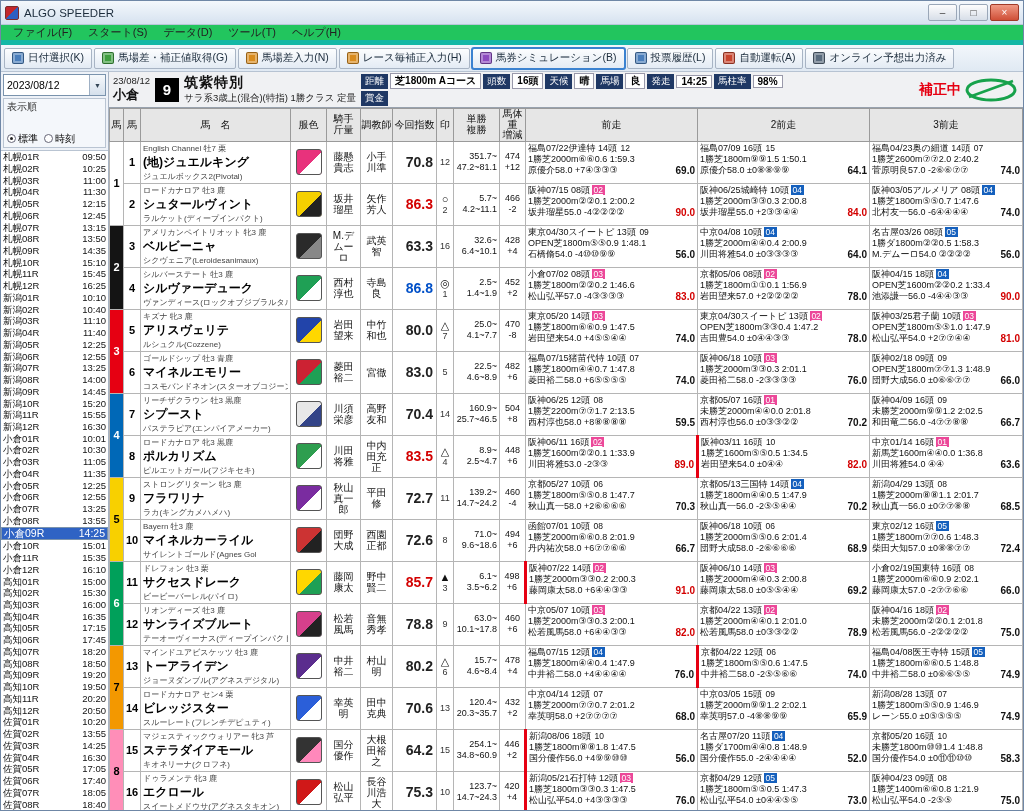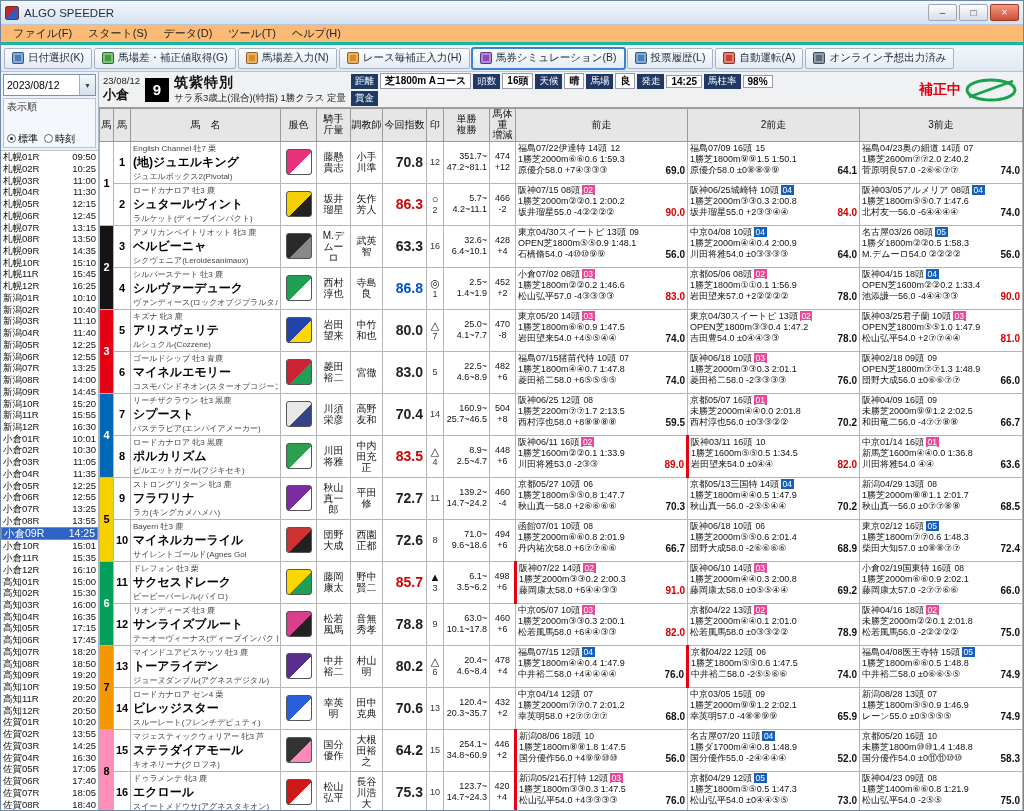--- a/index.html
+++ b/index.html
@@ -8,33 +8,33 @@
 
   
   .titlebar { height:24px; background:linear-gradient(#f4f8fc,#d6e2f0); display:flex; align-items:center; padding:0 4px; border-bottom:1px solid #b8c6d8; }
   .app-ico { width:14px; height:14px; border-radius:2px; background:linear-gradient(135deg,#c2272d 50%,#2d5fc2 50%); margin-right:5px; border:1px solid #7d2a2a; }
   .app-title { font-size:11.5px; color:#1c2c3c; }
   .winbtns { margin-left:auto; display:flex; gap:2px; }
   .wb { width:29px; height:17px; border:1px solid #9aa7b8; border-radius:2px; background:linear-gradient(#fdfdfd,#d7dee8); font-size:10px; line-height:15px; text-align:center; color:#444; cursor:default; }
   .wb.close { background:linear-gradient(#f09a85,#cf4f37); color:#fff; border-color:#a03a28; }
 
   
-  .menubar { height:20px; background:#fdba74; border-bottom:3px solid #14b8a6; display:flex; align-items:center; padding-left:4px; }
+  .menubar { height:20px; background:#22c55e; border-bottom:5px solid #14b8a6; display:flex; align-items:center; padding-left:4px; }
   .menu-item { font-size:11px; padding:2px 8px; color:#222; }
 
   
   .toolbar { height:27px; background:linear-gradient(#f2f6fb,#e0e9f3); border-bottom:1px solid #b7c3d2; display:flex; align-items:center; padding:0 3px; gap:2px; }
   .tb-btn { height:21px; display:flex; align-items:center; padding:0 7px; border:1px solid #a8b4c4; border-radius:2px; background:linear-gradient(#fcfdfe,#e3ebf4); font-size:10.5px; color:#1c2c3c; white-space:nowrap; }
   .tb-btn.hl { outline:2px solid #3b82d0; outline-offset:-1px; }
   .tb-ico { width:12px; height:12px; border-radius:2px; border:1px solid rgba(0,0,0,.3); margin-right:4px; box-shadow:inset 0 0 0 2px rgba(255,255,255,.35); }
 
   .content { flex:1; display:flex; min-height:0; }
 
   
-  .sidebar { width:98px; background:#eef2f8; border-right:1px solid #a8b4c4; display:flex; flex-direction:column; }
+  .sidebar { width:108px; background:#eef2f8; border-right:1px solid #a8b4c4; display:flex; flex-direction:column; }
   .date-select { height:22px; margin:2px; border:1px solid #7a93ad; background:#fff; display:flex; align-items:center; font-size:10.5px; }
   .date-select .dval { flex:1; padding-left:3px; }
   .date-select .darr { width:16px; height:100%; background:linear-gradient(#f5f8fb,#d5e0ec); border-left:1px solid #9fb0c4; font-size:7px; display:flex; align-items:center; justify-content:center; color:#345; }
   .order-box { border:1px solid #b9c4d2; margin:0 2px 2px 2px; padding:1px 3px; font-size:10px; background:#f4f7fb;font-family:Liberation Serif, serif; }
   .order-title { font-size:10px; color:#333; }
   .order-opts { display:flex; gap:6px; align-items:center; margin-top:18px; }
   .radio { width:9px; height:9px; border:1px solid #667; border-radius:50%; display:inline-block; background:#fff; vertical-align:-1px; margin-right:2px; position:relative; }
   .radio.on::after { content:""; position:absolute; left:2px; top:2px; width:3px; height:3px; border-radius:50%; background:#222; }
   .race-list { flex:1; background:#fff; border-top:1px solid #b9c4d2; display:flex; flex-direction:column; overflow:hidden; }
   .race-item { flex:1 1 0; display:flex; justify-content:space-between; align-items:center; font-size:9.5px; padding:0 2px; color:#111; line-height:1; white-space:nowrap; }
@@ -1140,21 +1140,21 @@
               </td>
               <td class="person">
                 <div class="ptxt">村山明</div>
               </td>
               <td class="idx">80.2</td>
               <td class="markc">
                 <div class="mk">△</div>
                 <div class="pop">6</div>
               </td>
               <td class="odds">
-                <div>20.4~</div>
+                <div>15.7~</div>
                 <div>4.6~8.4</div>
               </td>
               <td class="wt">
                 <div>478</div>
                 <div>+4</div>
               </td>
               <td class="prev">
                 <div class="pl1"><span>福島07/15 12頭</span><span class="chip b">04</span></div>
                 <div class="pl2">1勝芝1800m④④0.4 1:47.9</div>
                 <div class="pl3">

